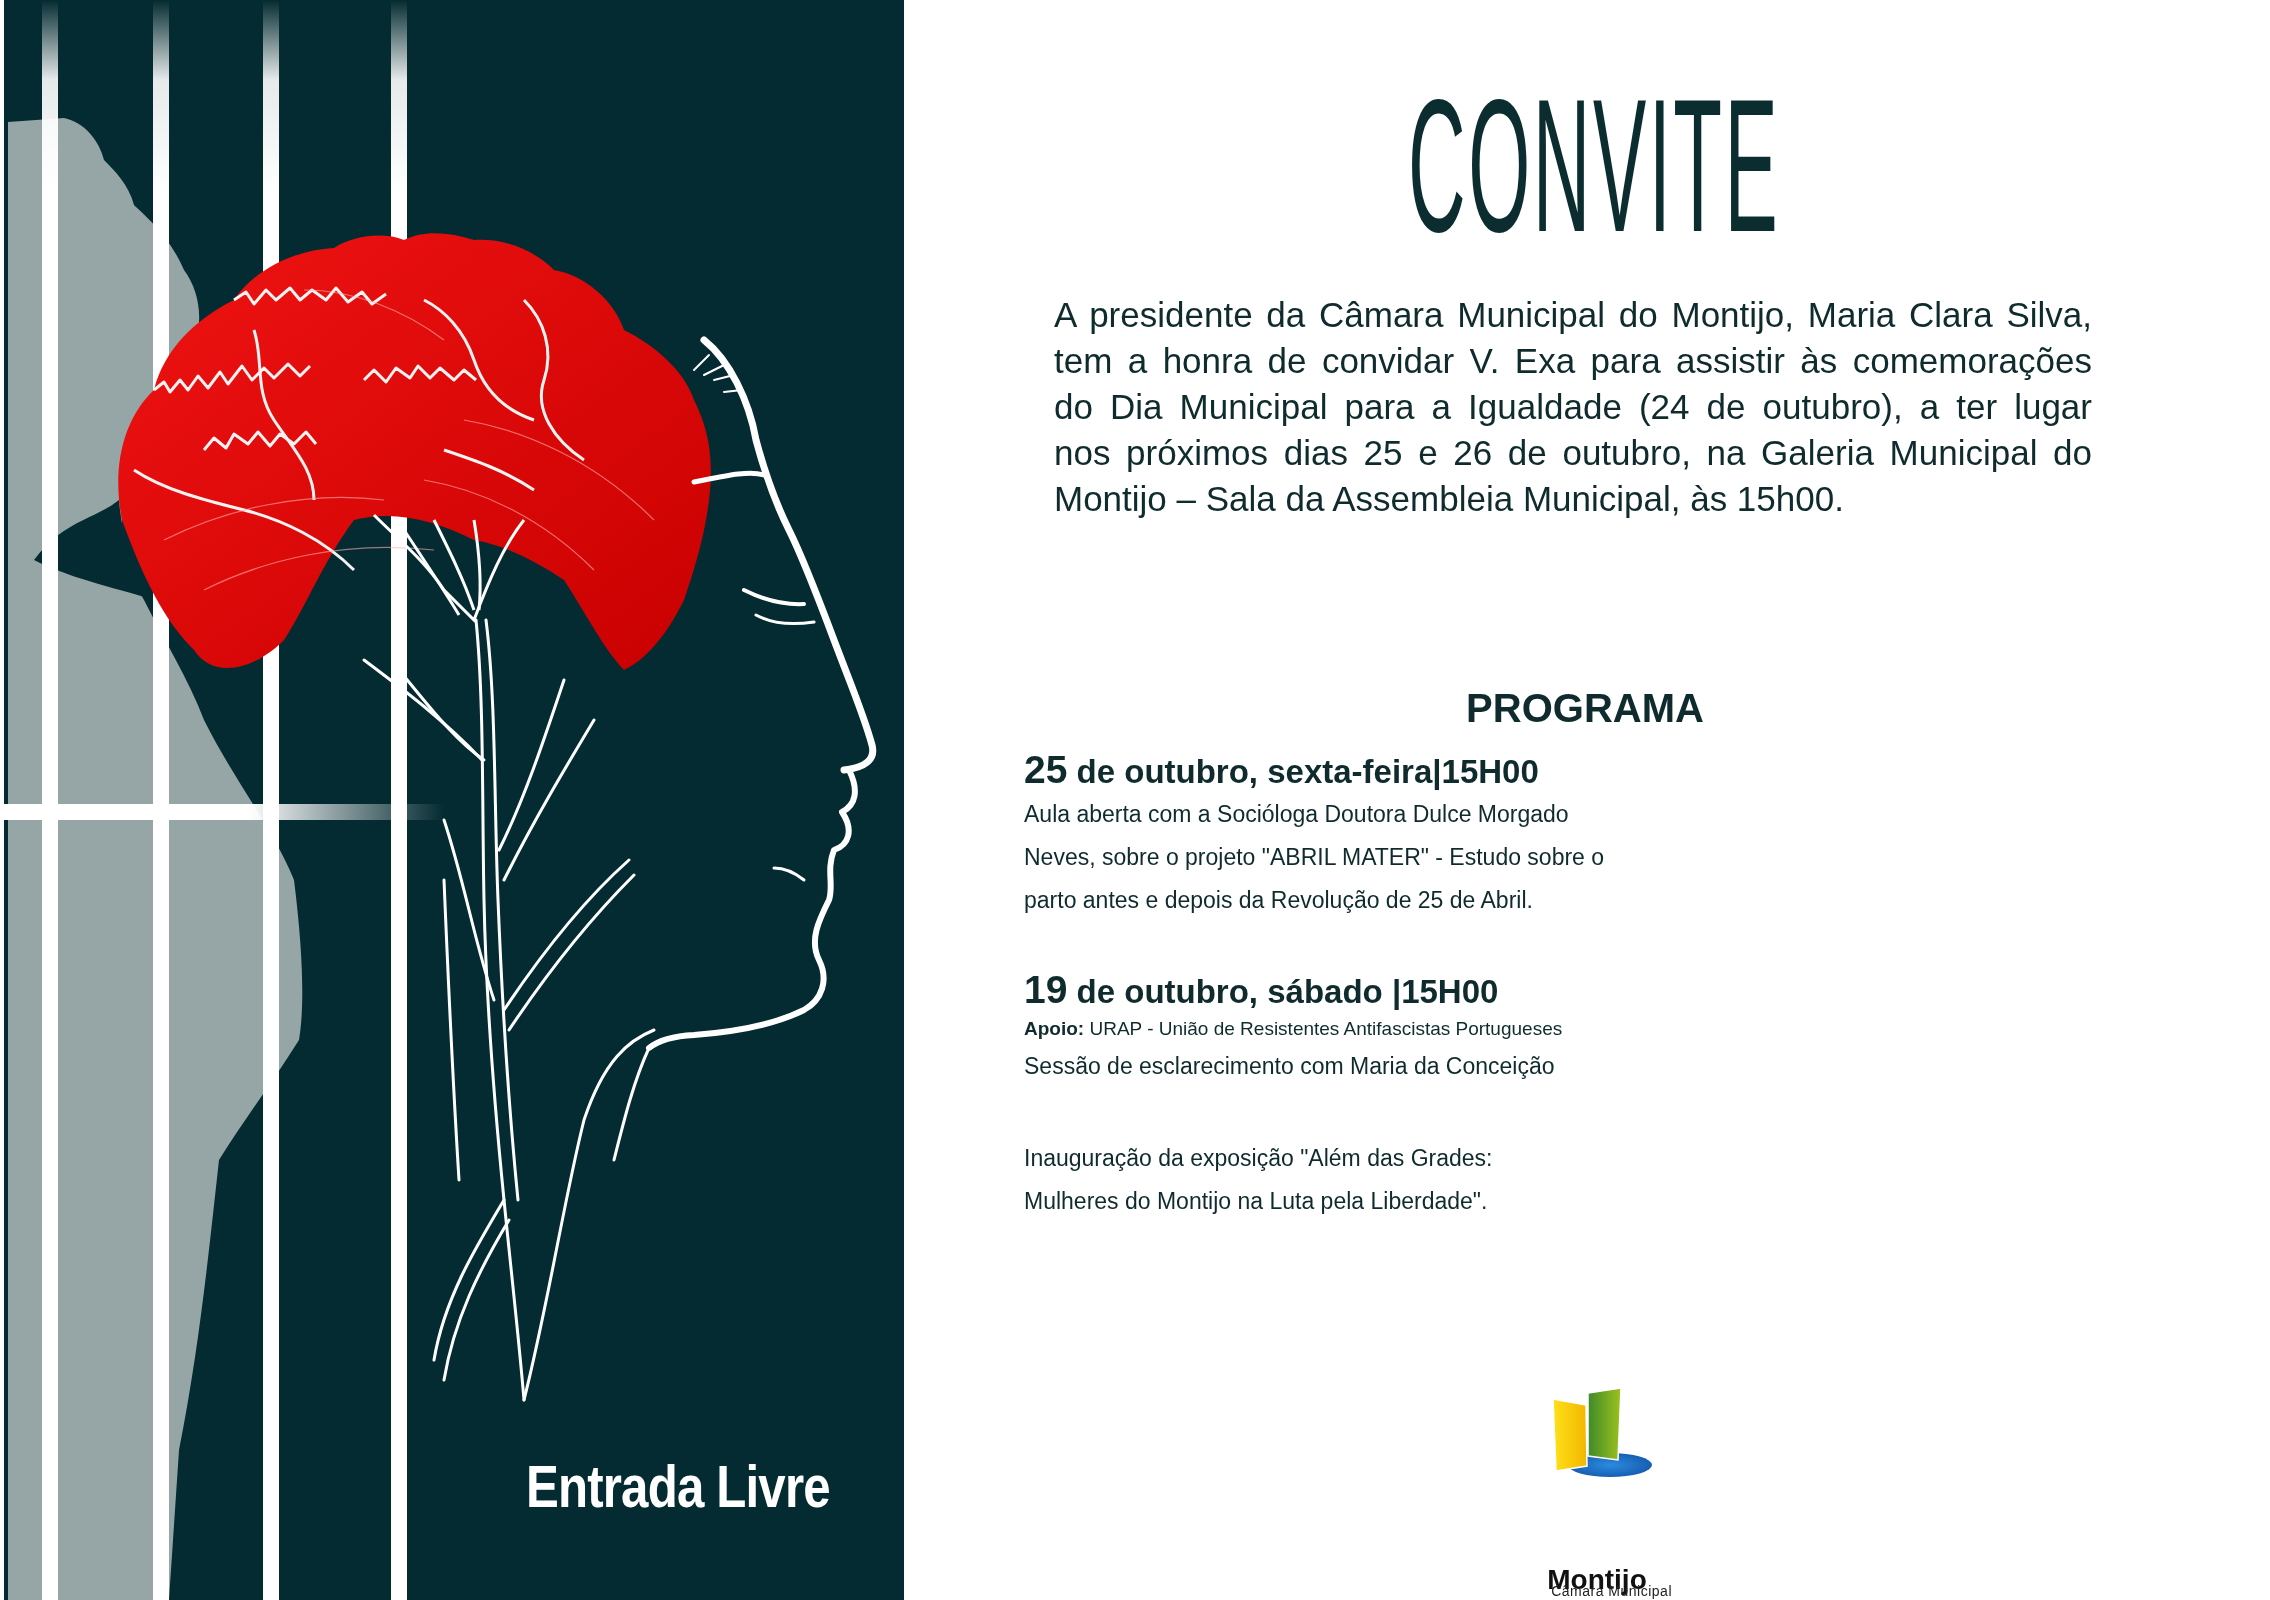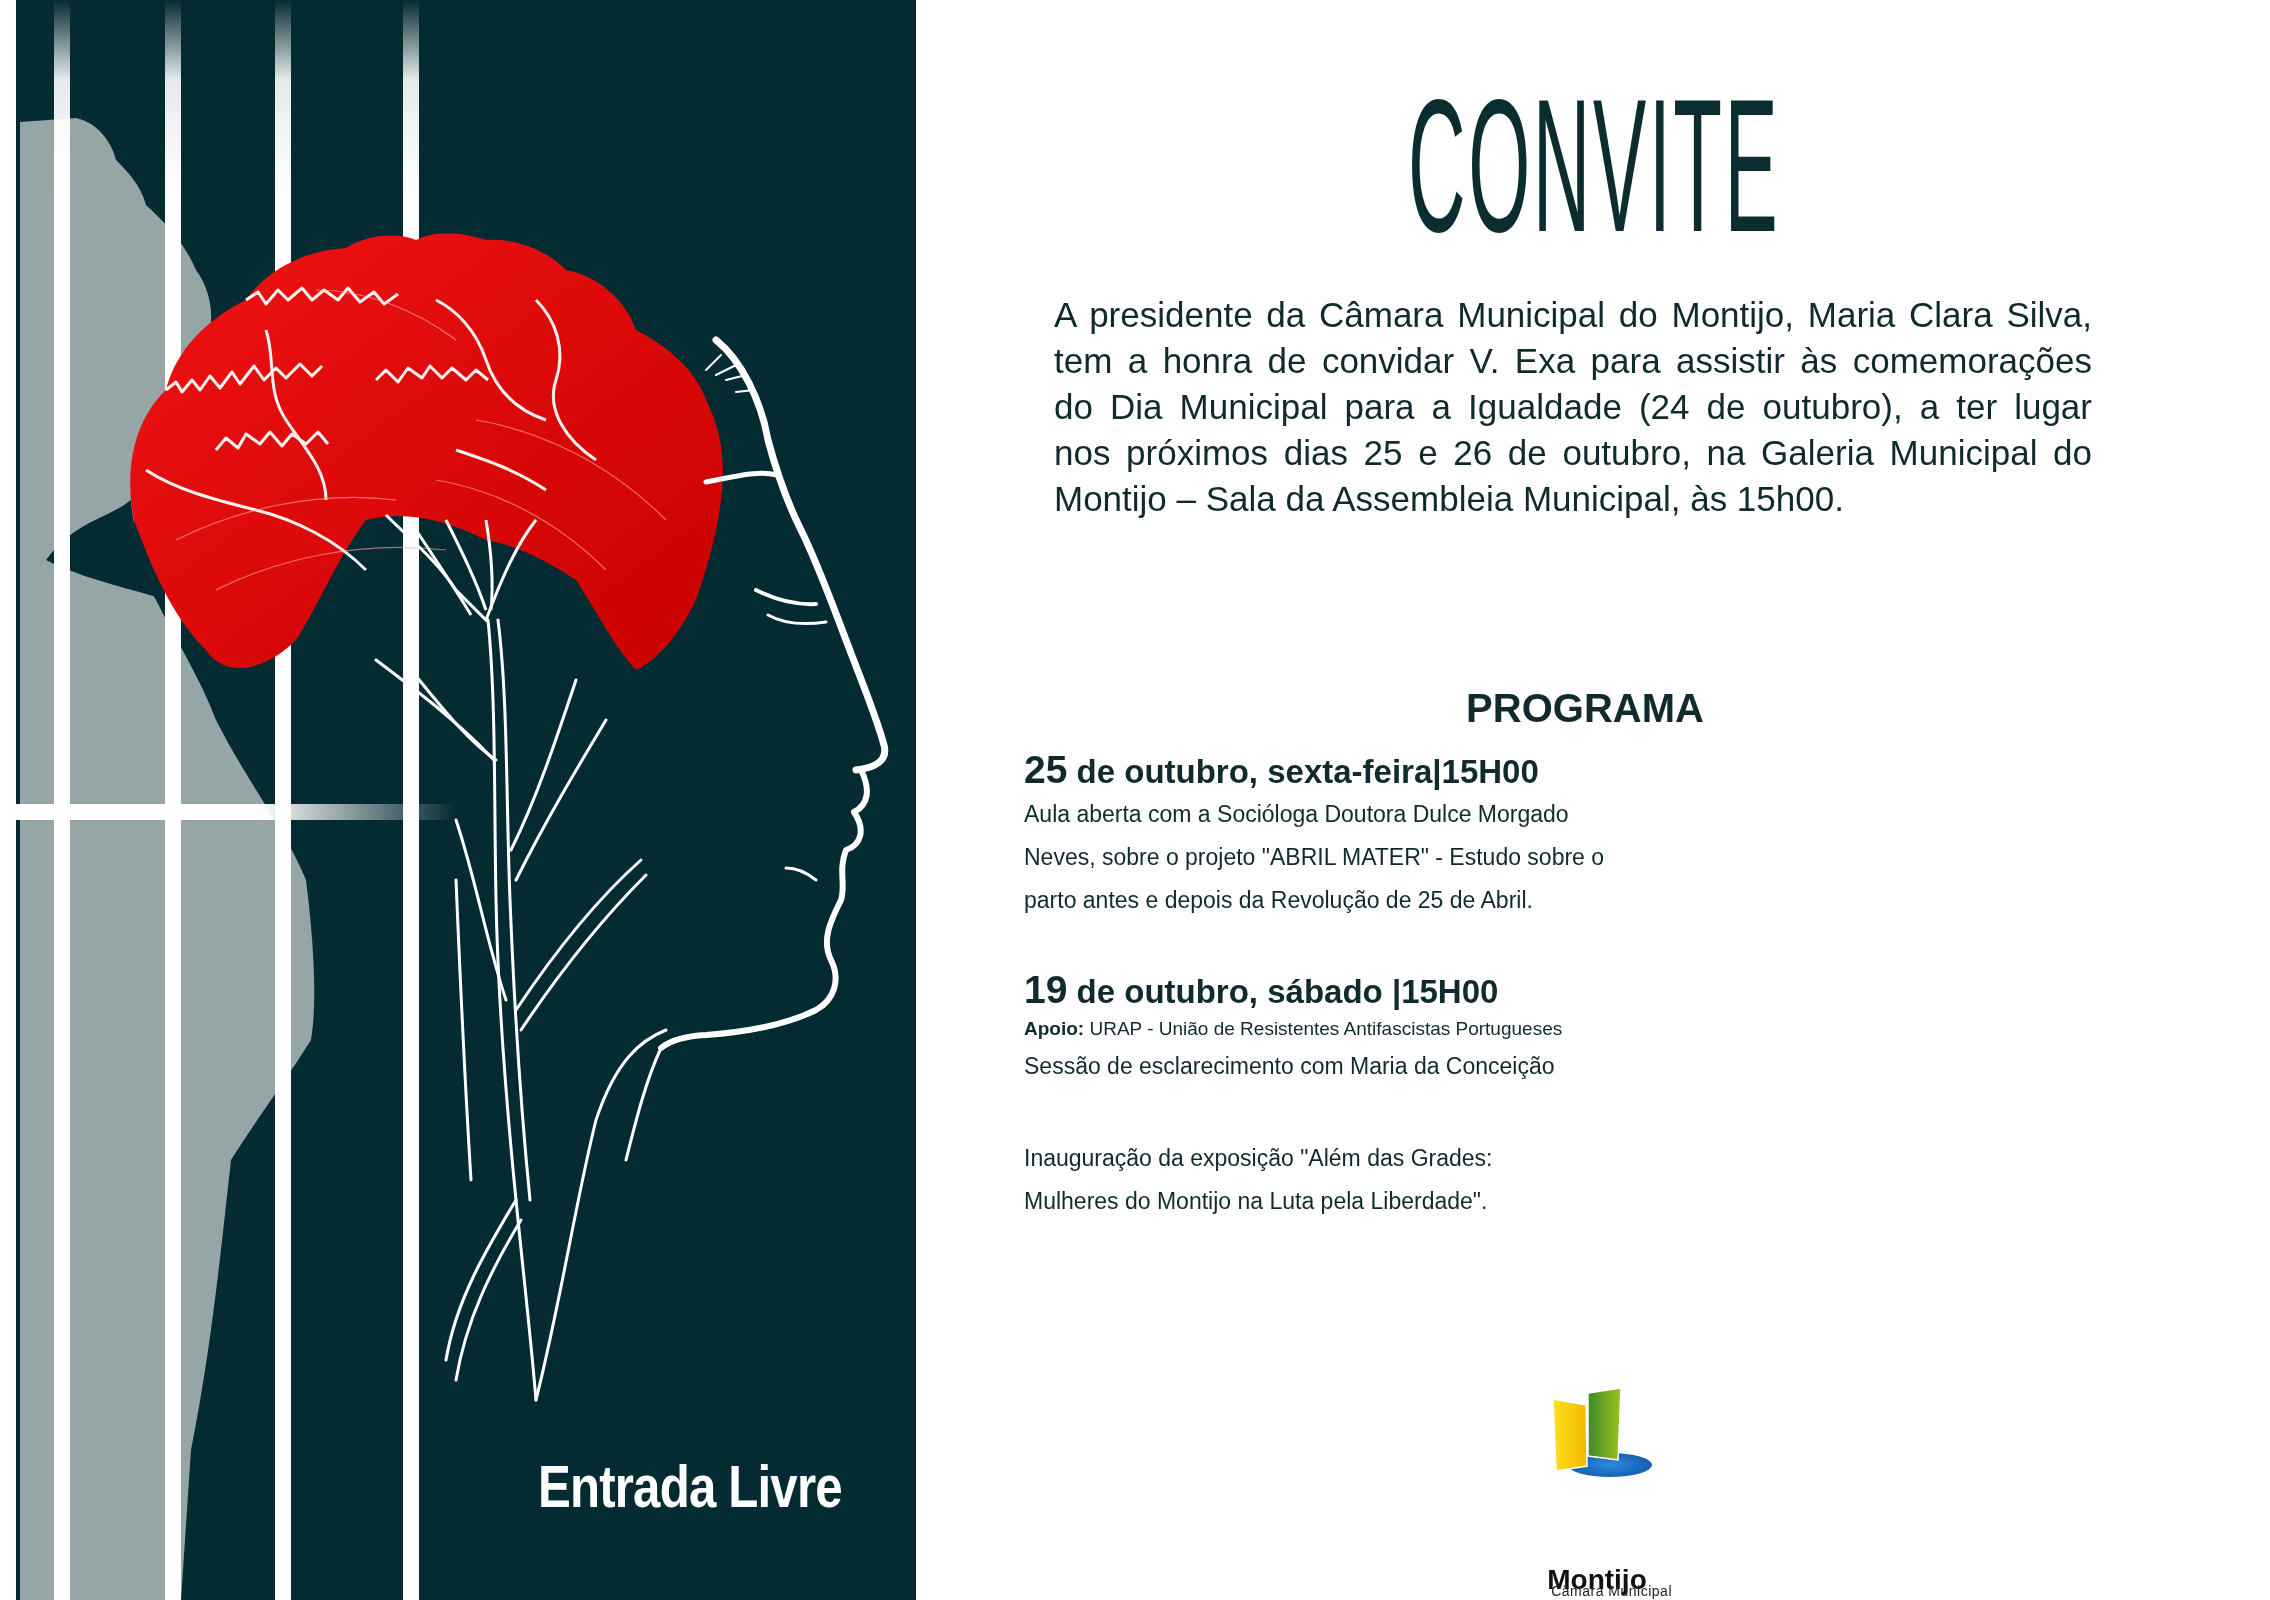--- a/index.html
+++ b/index.html
@@ -1,18 +1,18 @@
 <!DOCTYPE html>
 <html><head>
 <meta charset="utf-8">
 <style>
   html, body { margin:0; padding:0; }
   body { width:2270px; height:1600px; background:#ffffff; position:relative; overflow:hidden;
          font-family:"Liberation Sans", "DejaVu Sans", sans-serif; color:#0f2b2d; }
-  .panel { position:absolute; left:16px; top:0; width:900px; height:1600px; background:#042b31; overflow:hidden; }
+  .panel { position:absolute; left:4px; top:0; width:900px; height:1600px; background:#042b31; overflow:hidden; }
   .panel svg { position:absolute; left:0; top:0; }
   .entrada { position:absolute; left:522px; top:1452px; color:#ffffff; font-family:"Liberation Sans", sans-serif;
              font-weight:bold; font-size:60px; letter-spacing:-1px; transform:scaleX(0.82); transform-origin:left top;
              white-space:nowrap; }
   .title { position:absolute; left:1408px; top:70px; font-family:"Liberation Sans Narrow","Liberation Sans", sans-serif;
            font-weight:normal; font-size:190px; line-height:1; color:#0c2d30; letter-spacing:6px;
            transform:scaleX(0.42); transform-origin:left top; white-space:nowrap; -webkit-text-stroke:0px; }
   .intro { position:absolute; left:1010px; top:292px; width:1082px; font-size:35px; line-height:46px;
            text-align:justify; text-align-last:left; color:#0f2b2d; }
   .intro span { display:block; text-align:justify; text-align-last:justify; white-space:nowrap;margin-left:44px; }

